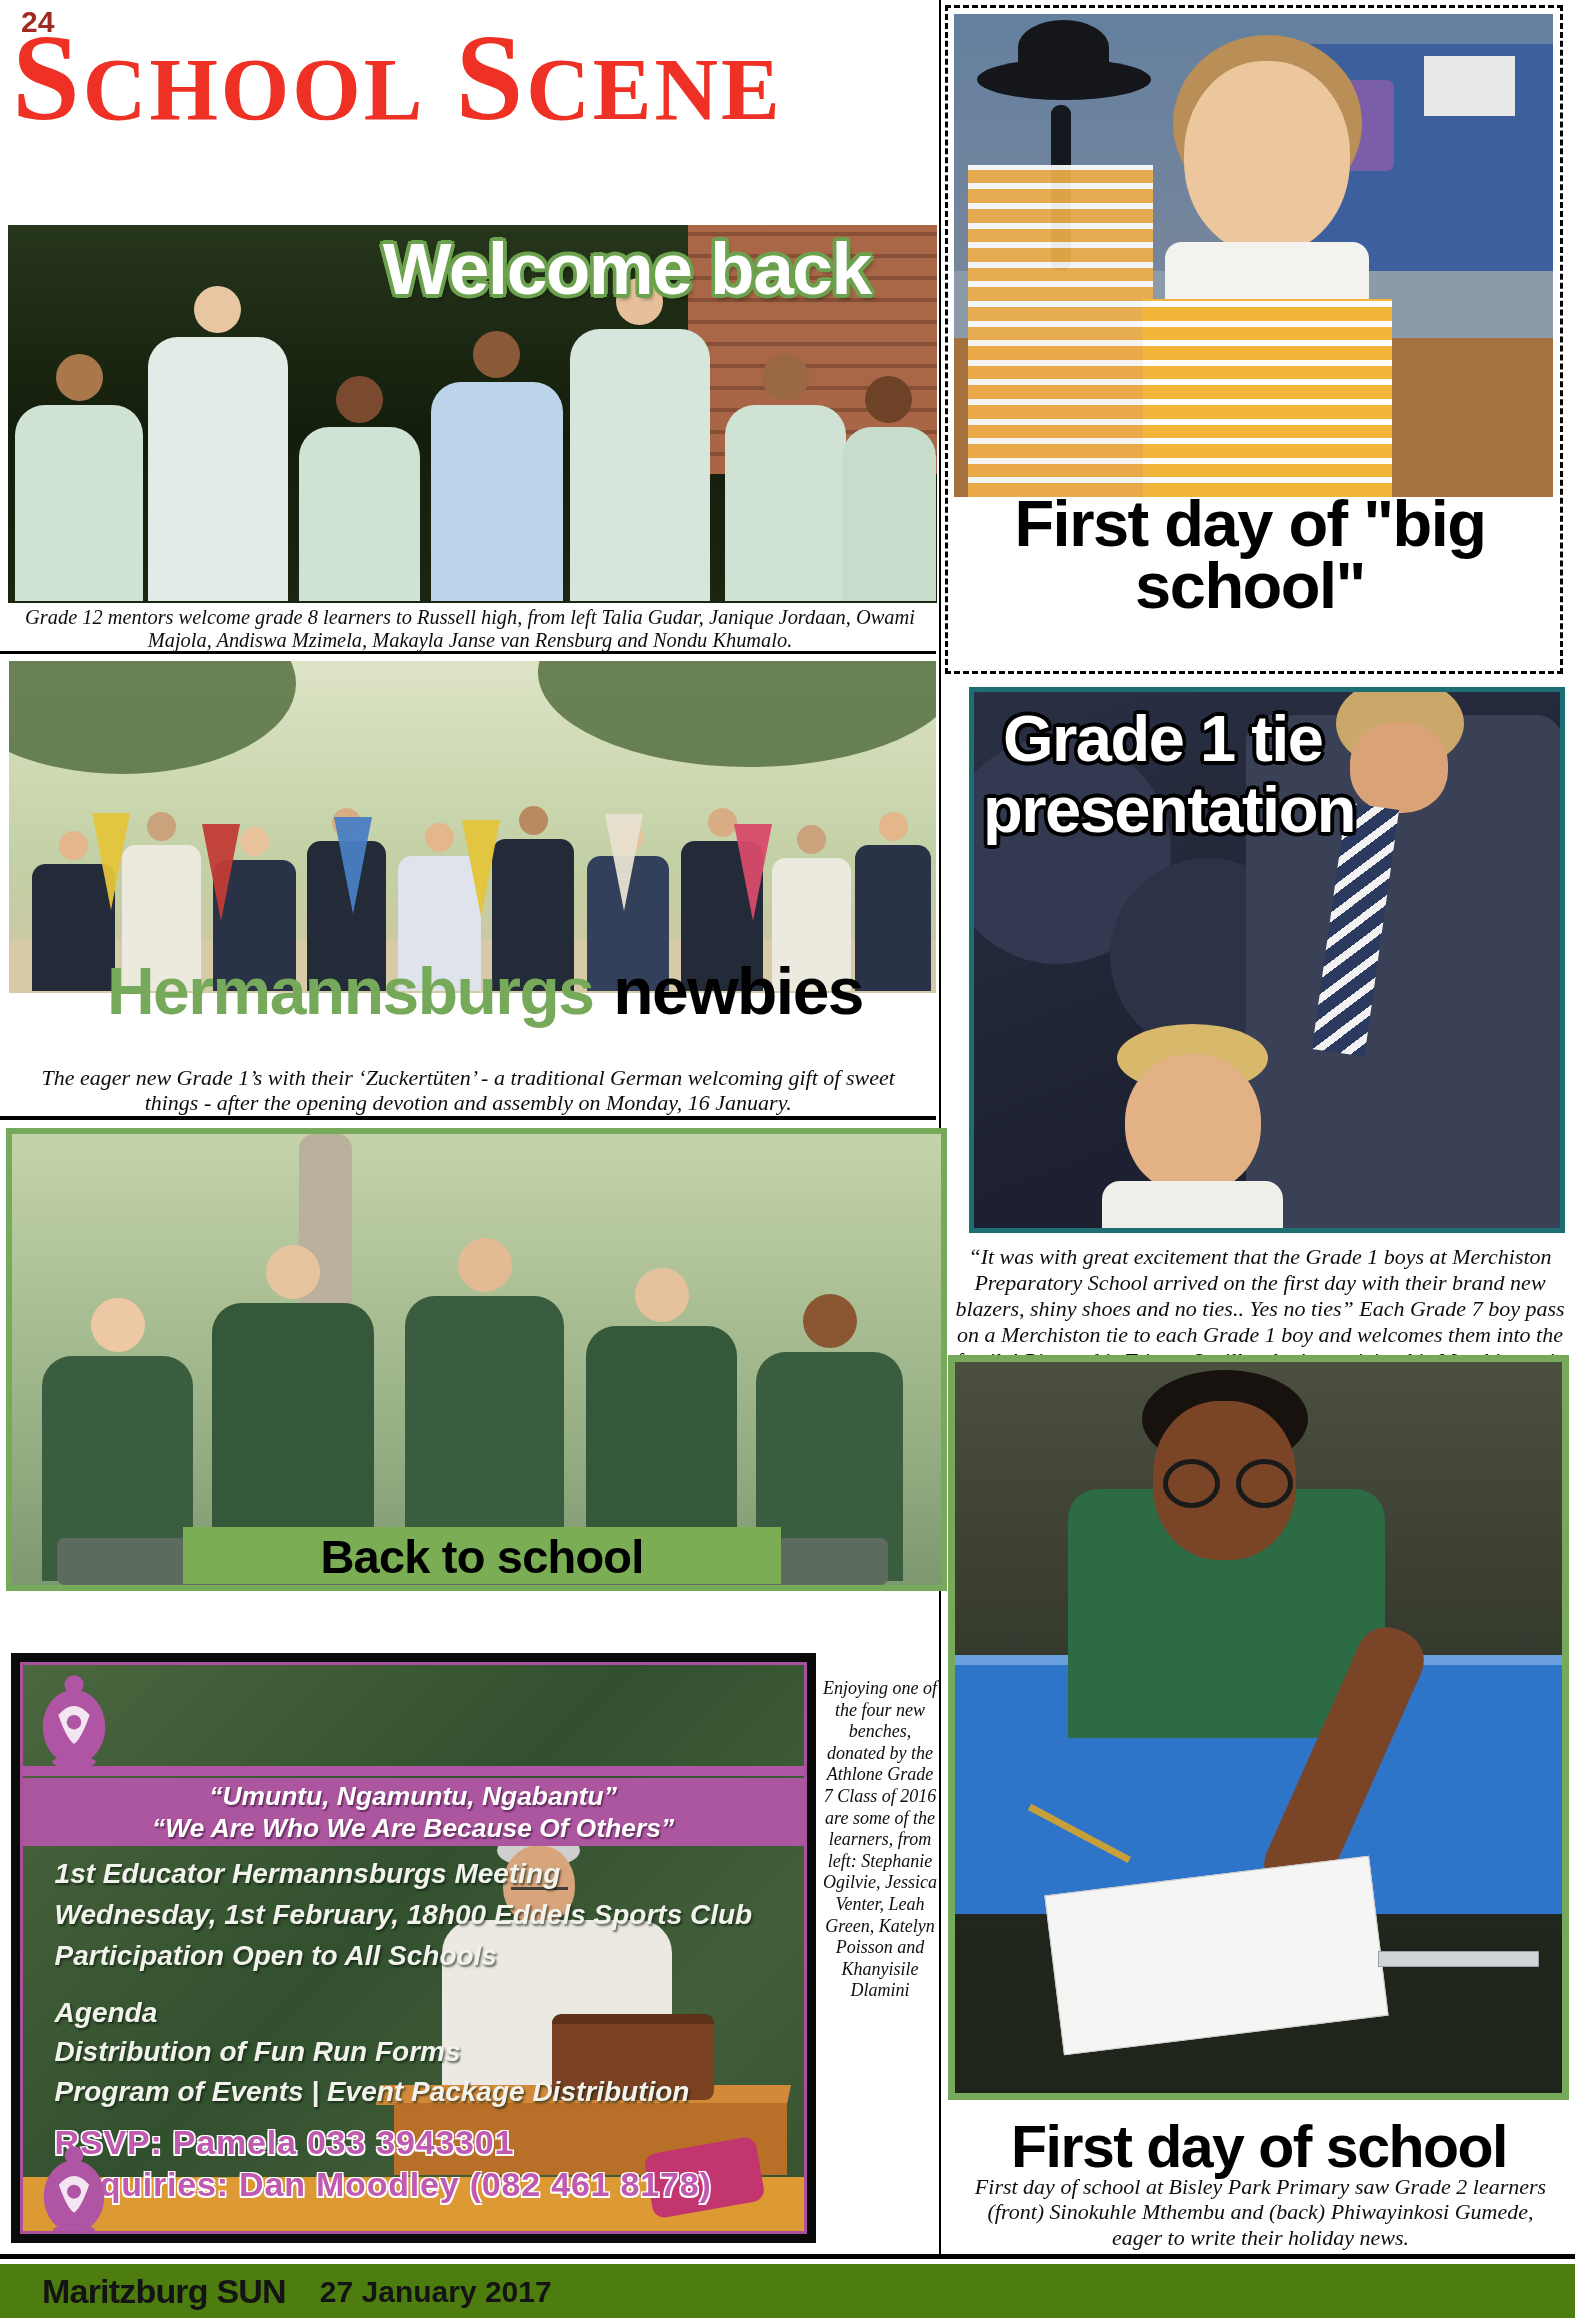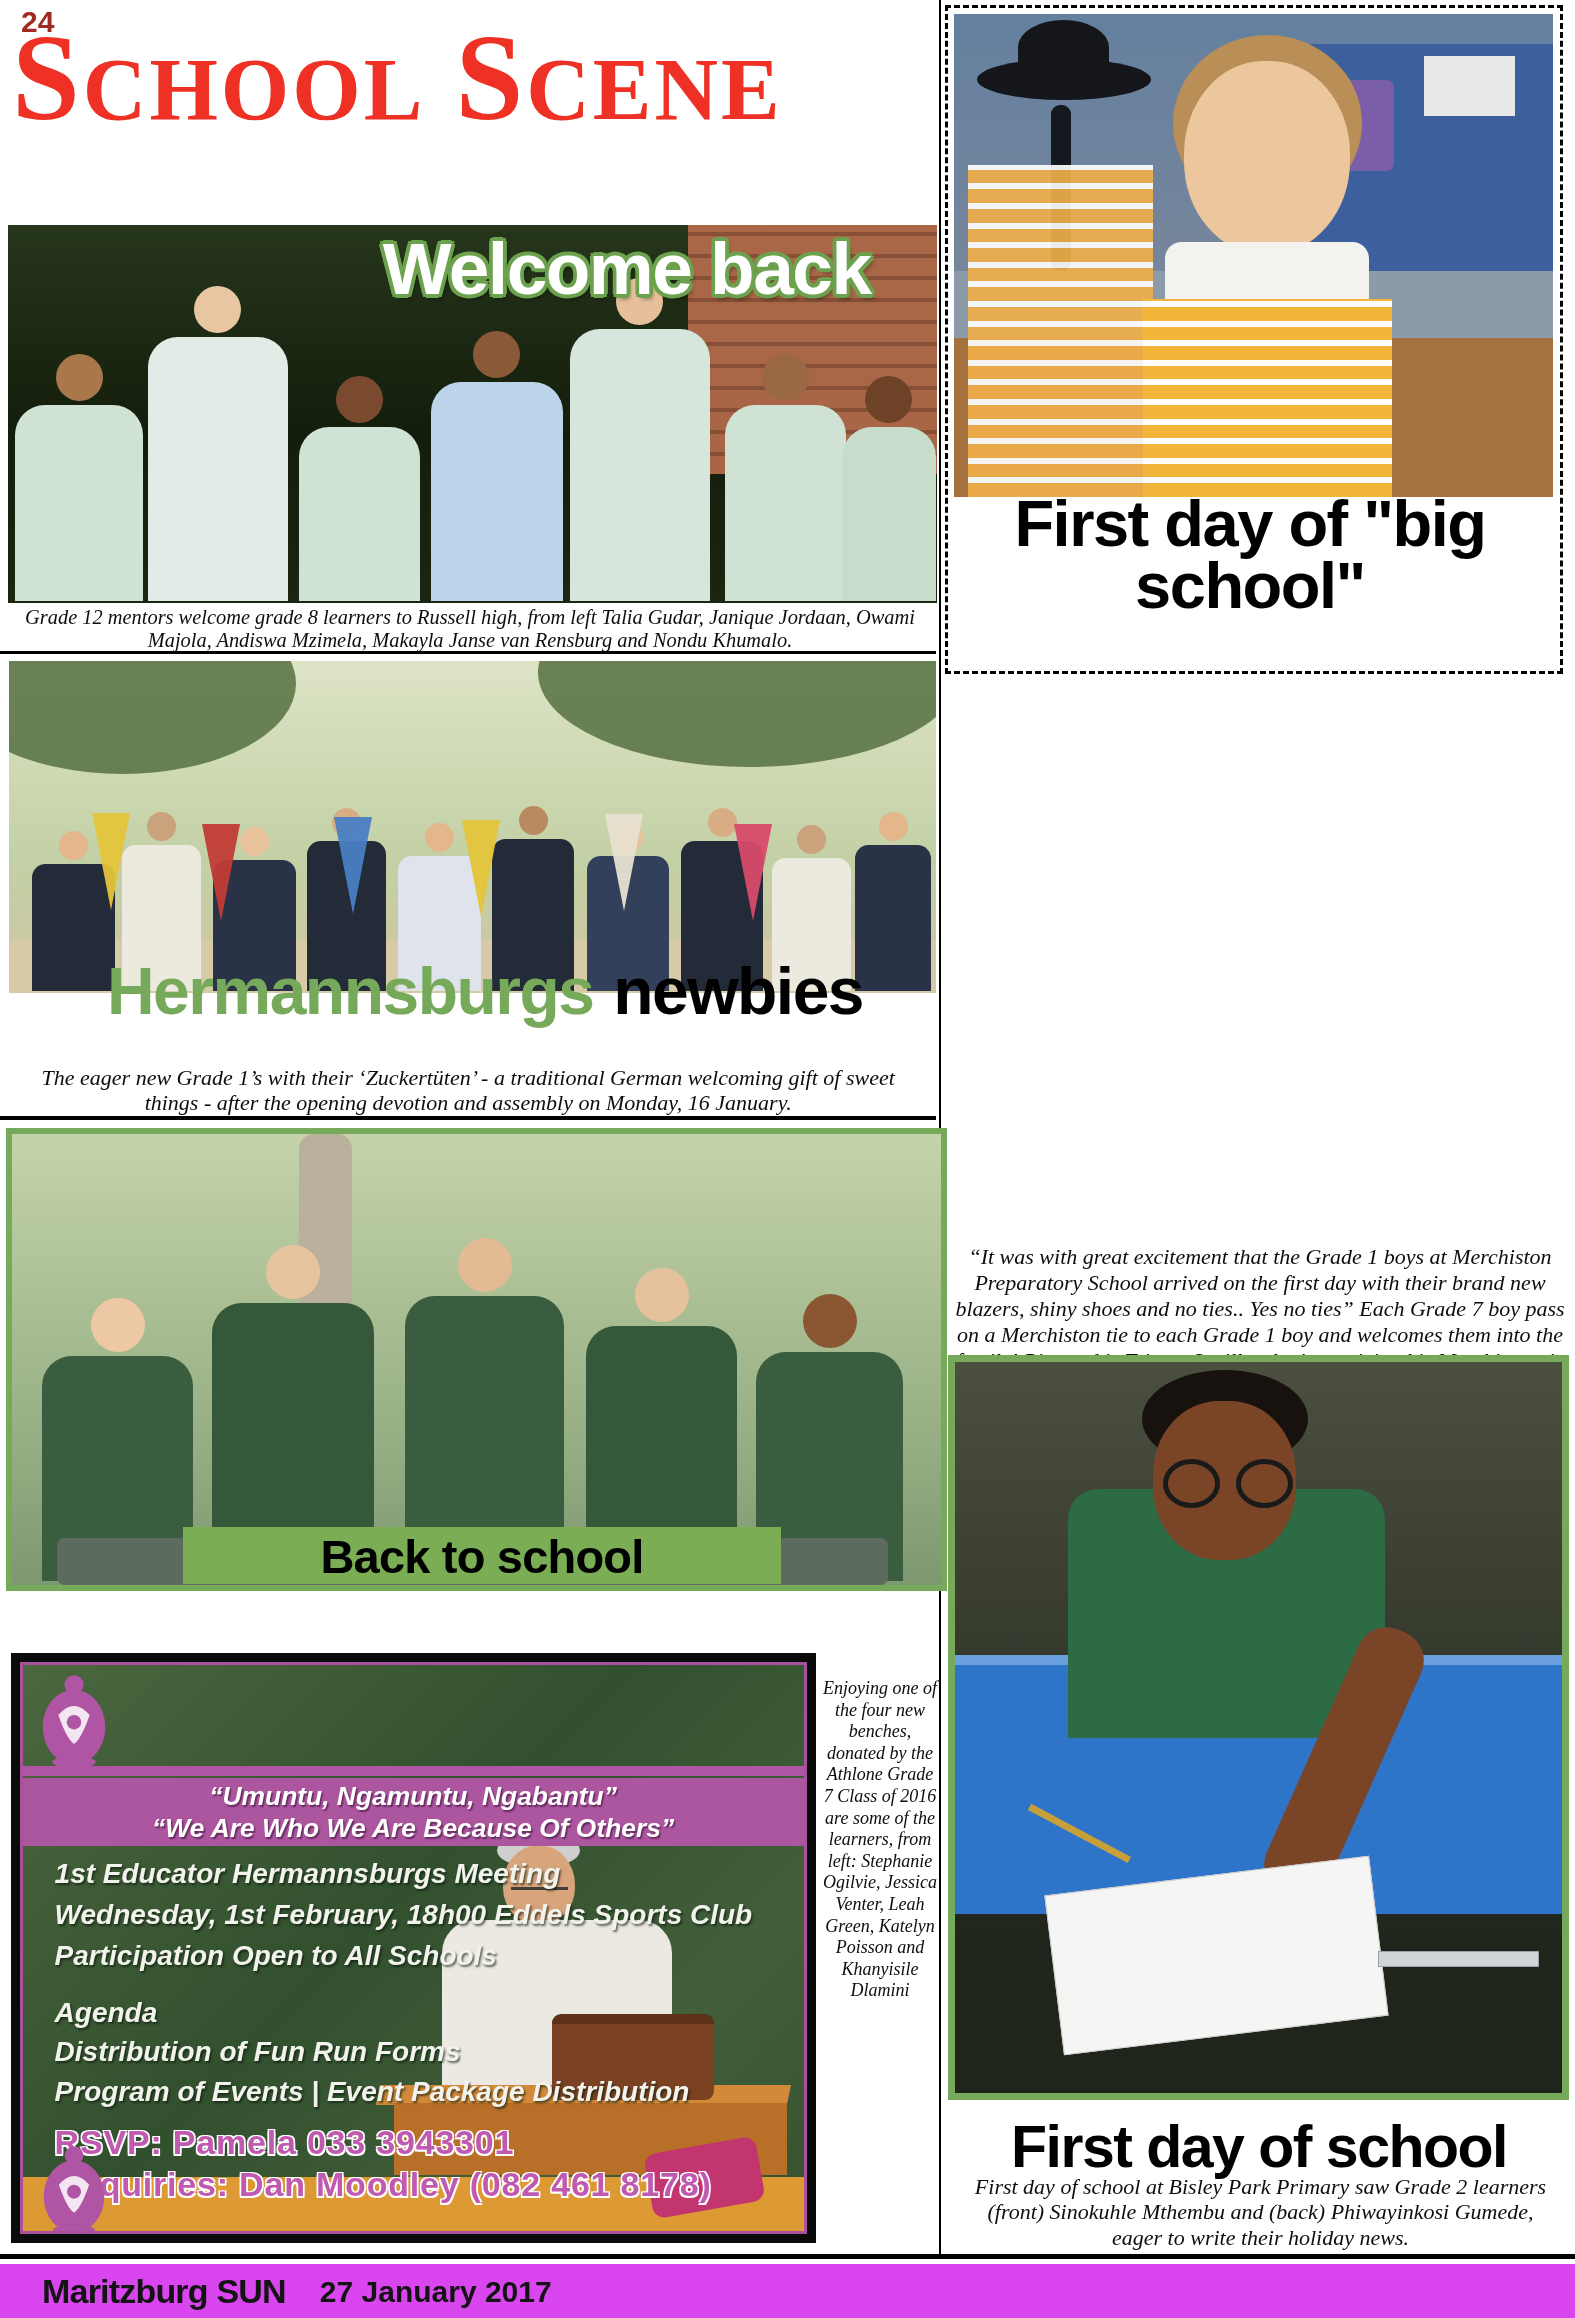--- a/index.html
+++ b/index.html
@@ -126,21 +126,21 @@
             background:#2a2e26;}
   #photo6{position:absolute;left:0;top:0;width:100%;height:100%;overflow:hidden;
           background:linear-gradient(180deg,#4a4f40,#20251b 80%);}
 
   
   .hFDS{position:absolute;left:948px;top:2113px;width:622px;text-align:center;font-size:59px;letter-spacing:-1.5px;}
   .capBisley{left:960px;top:2174px;width:601px;font-size:22px;line-height:1.15;}
 
   
   .foot-rule{position:absolute;left:0;top:2254px;width:1576px;height:4.5px;background:#000;}
-  .foot-band{position:absolute;left:0;top:2264px;width:1576px;height:55px;background:#d946ef;
+  .foot-band{position:absolute;left:0;top:2264px;width:1576px;height:55px;background:#4d7c0f;
              display:flex;align-items:center;font-family:"Liberation Sans",sans-serif;color:#141414;}
   .foot-pub{margin-left:42px;font-size:34px;font-weight:bold;letter-spacing:-0.8px;}
   .foot-date{margin-left:34px;font-size:30px;font-weight:600;}
 </style>
 </head>
 <body>
 
 <div class="page">
 
   <div class="page-num">24</div>
@@ -329,20 +329,33 @@
       <div class="abs" style="left:97px;top:91px;width:19.6px;height:166px;background:#15181e;border-radius:9px"></div>
       <div class="abs" style="left:13.6px;top:151px;width:185px;height:332px;opacity:.92;background:repeating-linear-gradient(0deg,#f0ae4a 0 13.6px,#fff 13.6px 19.6px),repeating-linear-gradient(90deg,rgba(240,174,74,.8) 0 13.6px,rgba(255,255,255,.8) 13.6px 19.6px)"></div>
       <div class="abs" style="left:219px;top:21px;width:189px;height:177px;background:#b98f57;border-radius:50%"></div>
       <div class="abs" style="left:230px;top:47px;width:166px;height:193px;background:#ecc69d;border-radius:48%"></div>
       <div class="abs" style="left:211px;top:228px;width:204px;height:69px;background:#f4f2ee;border-radius:16.6px 16.6px 0 0"></div>
       <div class="abs" style="left:189px;top:285px;width:249px;height:198px;background:repeating-linear-gradient(0deg,#f3b53a 0 13.6px,#fff 13.6px 19.6px),repeating-linear-gradient(90deg,rgba(243,181,58,.82) 0 13.6px,rgba(255,255,255,.82) 13.6px 19.6px)"></div>
     </div>
     <div class="fdbs-heading h-sans">First day of "big school"</div>
   </div>
 
+  <div id="tiephoto">
+    <div class="abs" style="left:-30px;top:45px;width:227px;height:227px;background:#323950;border-radius:50%"></div>
+    <div class="abs" style="left:136px;top:166px;width:196px;height:196px;background:#2c3347;border-radius:50%"></div>
+    <div class="abs" style="left:272px;top:22.7px;width:317px;height:521px;background:#3a4156;border-radius:27px 27px 0 0"></div>
+    <div class="abs" style="left:362px;top:-13.6px;width:128px;height:91px;background:#c9a86a;border-radius:50%"></div>
+    <div class="abs" style="left:376px;top:30px;width:98px;height:91px;background:#d9a377;border-radius:46%"></div>
+    <div class="abs" style="left:355px;top:113px;width:53px;height:249px;background:repeating-linear-gradient(135deg,#f2f2f2 0 7.6px,#2b3a5e 7.6px 19.6px);transform:rotate(8deg)"></div>
+    <div class="abs" style="left:143px;top:332px;width:151px;height:68px;background:#d8b86a;border-radius:50%"></div>
+    <div class="abs" style="left:151px;top:362px;width:136px;height:140px;background:#e3b284;border-radius:48%"></div>
+    <div class="abs" style="left:128px;top:489px;width:181px;height:60px;background:#f0efe9;border-radius:18px 18px 0 0"></div>
+    <div class="tie-overlay h-sans stroke-black" style="left:29px;top:13.6px">Grade 1 tie</div>
+    <div class="tie-overlay h-sans stroke-black" style="left:9px;top:85px">presentation</div>
+  </div>
   <div class="abs cap capMerch">“It was with great excitement that the Grade 1 boys at Merchiston Preparatory School arrived on the first day with their brand new blazers, shiny shoes and no ties.. Yes no ties” Each Grade 7 boy pass on a Merchiston tie to each Grade 1 boy and welcomes them into the family! Pictured is Tristan Saville who is receiving his Merchiston tie and is now officially a Merchiston boy.</div>
 
   <div id="boyframe">
     <div id="photo6">
       <div class="abs" style="left:0;top:293px;width:100%;height:249px;background:#2e74c8;border-top:10.6px solid #6aa0dd"></div>
       <div class="abs" style="left:113px;top:127px;width:317px;height:249px;background:#2d6b44;border-radius:30px 30px 0 0"></div>
       <div class="abs" style="left:187px;top:7.6px;width:166px;height:98px;background:#17120e;border-radius:50%"></div>
       <div class="abs" style="left:198px;top:39px;width:143px;height:159px;background:#7a4526;border-radius:46%"></div>
       <div class="abs" style="left:208px;top:97px;width:47px;height:39px;border:5.3px solid #1a1a1a;border-radius:50%"></div>
       <div class="abs" style="left:281px;top:97px;width:47px;height:39px;border:5.3px solid #1a1a1a;border-radius:50%"></div>

